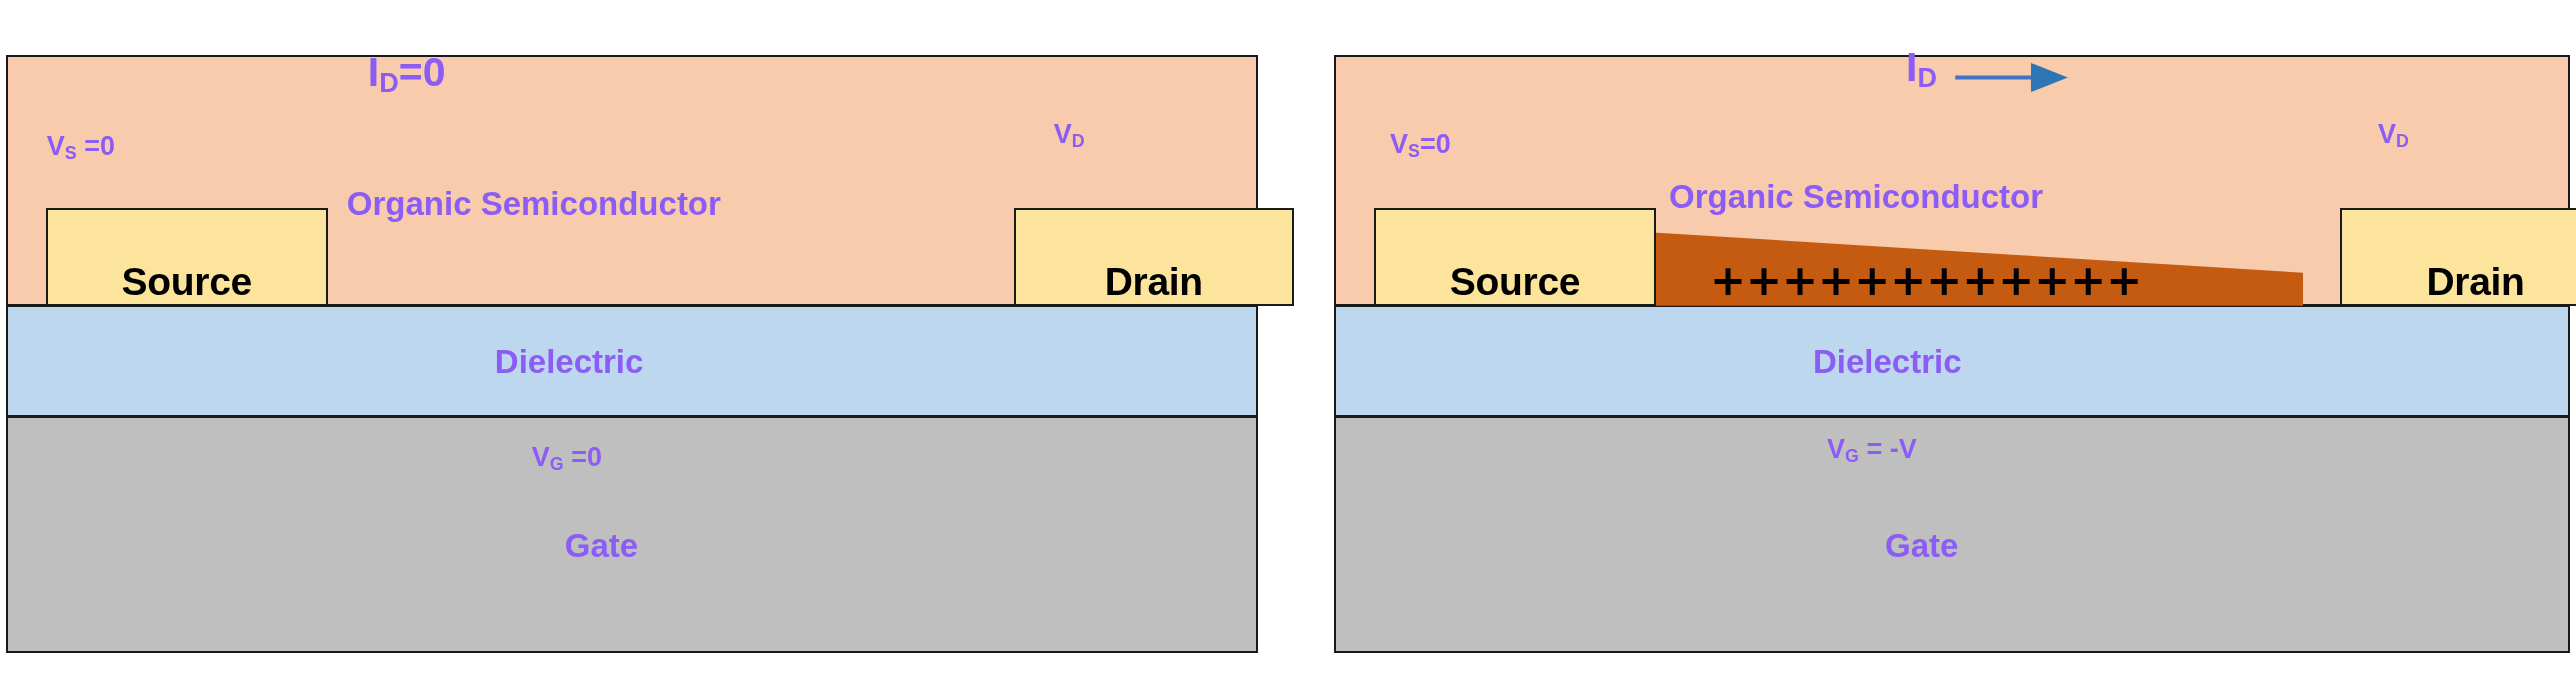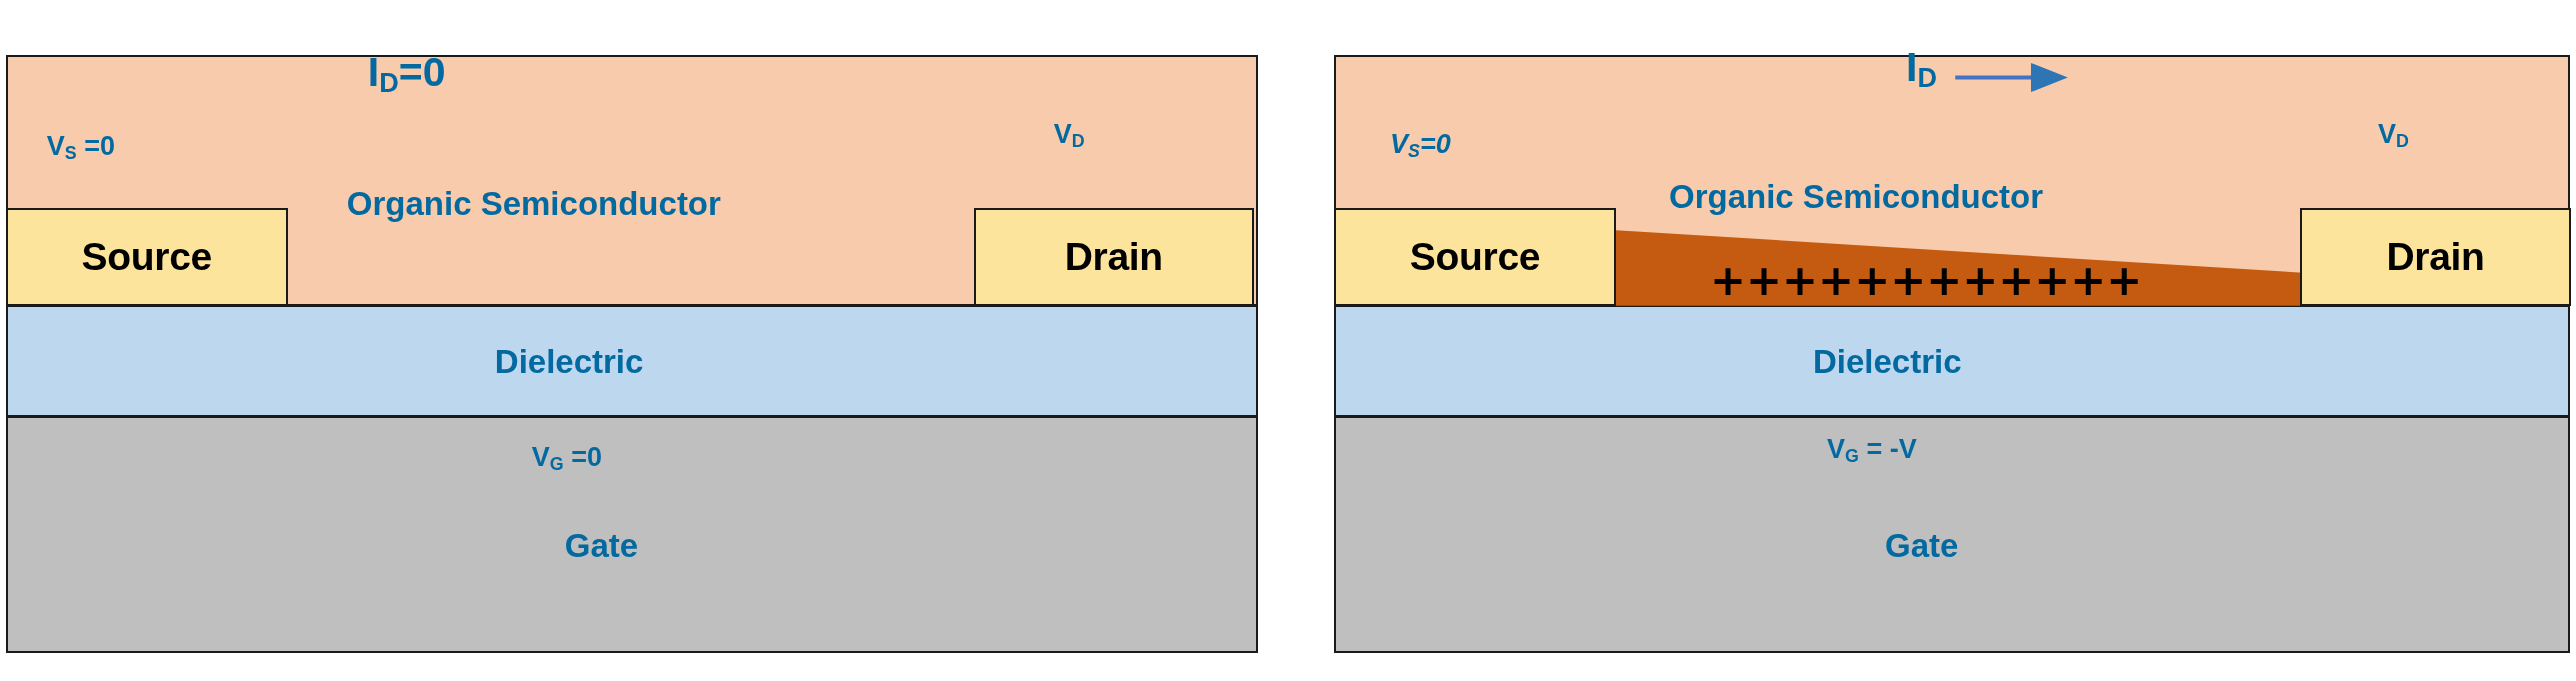--- a/index.html
+++ b/index.html
@@ -39,23 +39,24 @@
   .dielectric    { background: #BDD7EE; }
   .gate          { background: #BFBFBF; }
 
   
   .electrode {
     position: absolute;
     box-sizing: border-box;
     background: #FCE49C;
     border: 2.9px solid #1a1a1a;
     display: flex;
-    align-items: center;
+    align-items: flex-end;
     justify-content: center;
     z-index: 6;
+    margin-left: 40px;
   }
   .electrode-label {
     font-weight: bold;
     font-size: 39px;
     color: #000000;
     letter-spacing: -0.3px;
     white-space: nowrap;
   }
 
   
@@ -80,21 +81,21 @@
   }
   .charges span {
     font-family: "DejaVu Sans", sans-serif;
     font-weight: bold;
   }
 
   
   .ann {
     position: absolute;
     font-weight: bold;
-    color: #0369a1;
+    color: #8b5cf6;
     white-space: nowrap;
     z-index: 8;
     line-height: 1;
   }
   .ann sub {
     font-size: 0.66em;
     vertical-align: baseline;
     position: relative;
     top: 0.22em;
     font-weight: bold;
@@ -196,21 +197,21 @@
       <span>I</span><sub>D</sub><span></span>
     </div>
 
     <div class="arrow-wrap" style="left:621px; top:5.8px;">
       <svg width="117" height="33" viewBox="0 0 120 34">
         <line x1="0" y1="17" x2="82" y2="17" stroke="#4472C4" stroke-width="4"></line>
         <polygon points="78,2 116,17 78,32" fill="#2E75B6"></polygon>
       </svg>
     </div>
 
-    <div class="ann ann-mid" style="left:56px; top:76px;font-style:italic;">
+    <div class="ann ann-mid" style="left:56px; top:76px;">
       <span>V</span><sub>S</sub><span>=0</span>
     </div>
 
     <div class="ann ann-mid" style="left:1044px; top:66px;">
       <span>V</span><sub>D</sub><span></span>
     </div>
 
     <div class="ann ann-layer" style="left:335px; top:125px;">Organic Semiconductor</div>
 
     <div class="ann ann-layer" style="left:479px; top:290px;">Dielectric</div>

